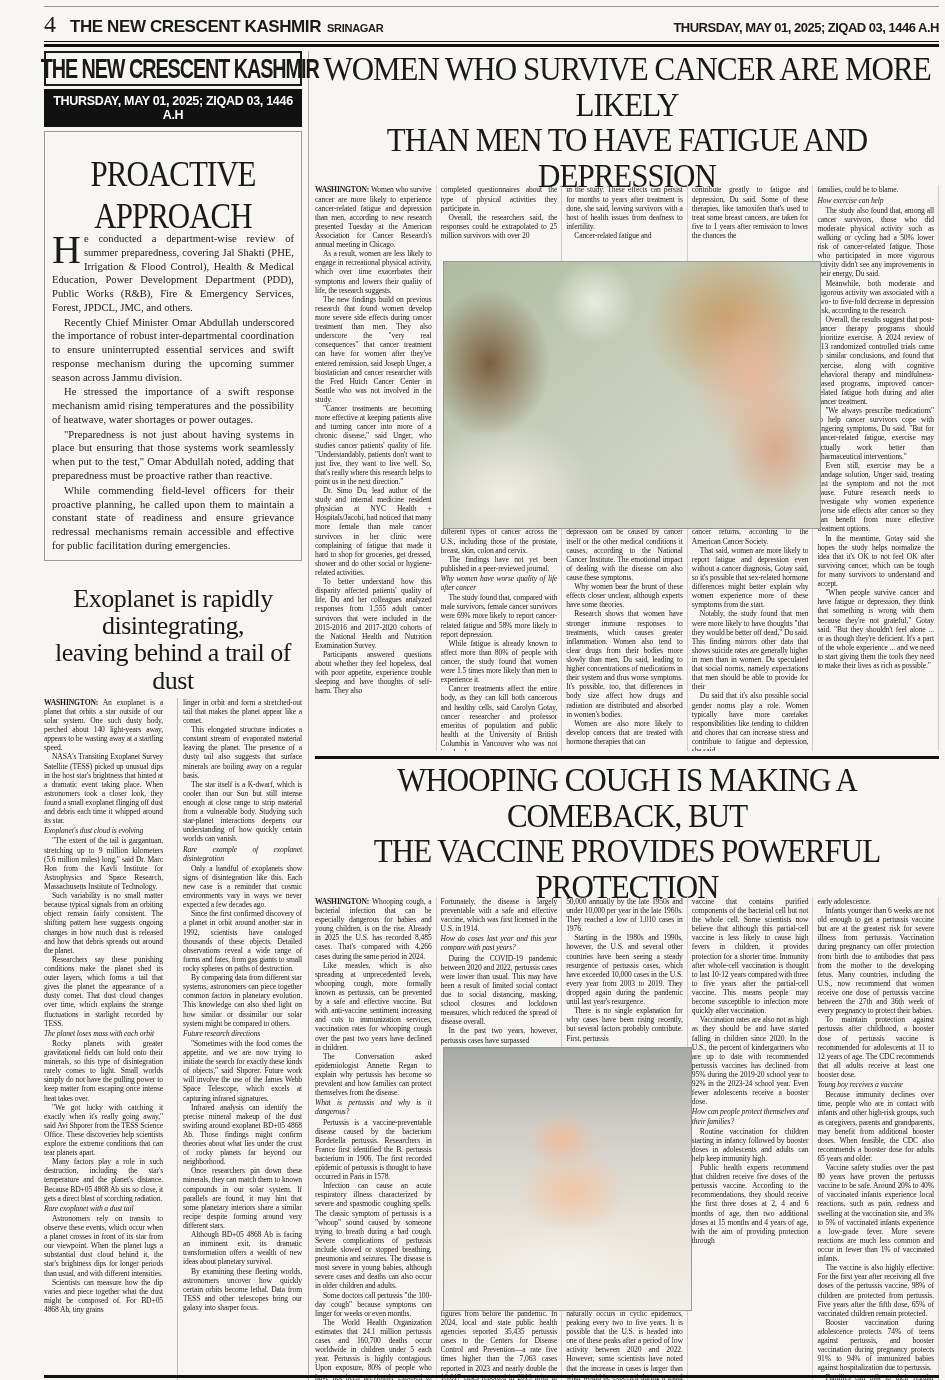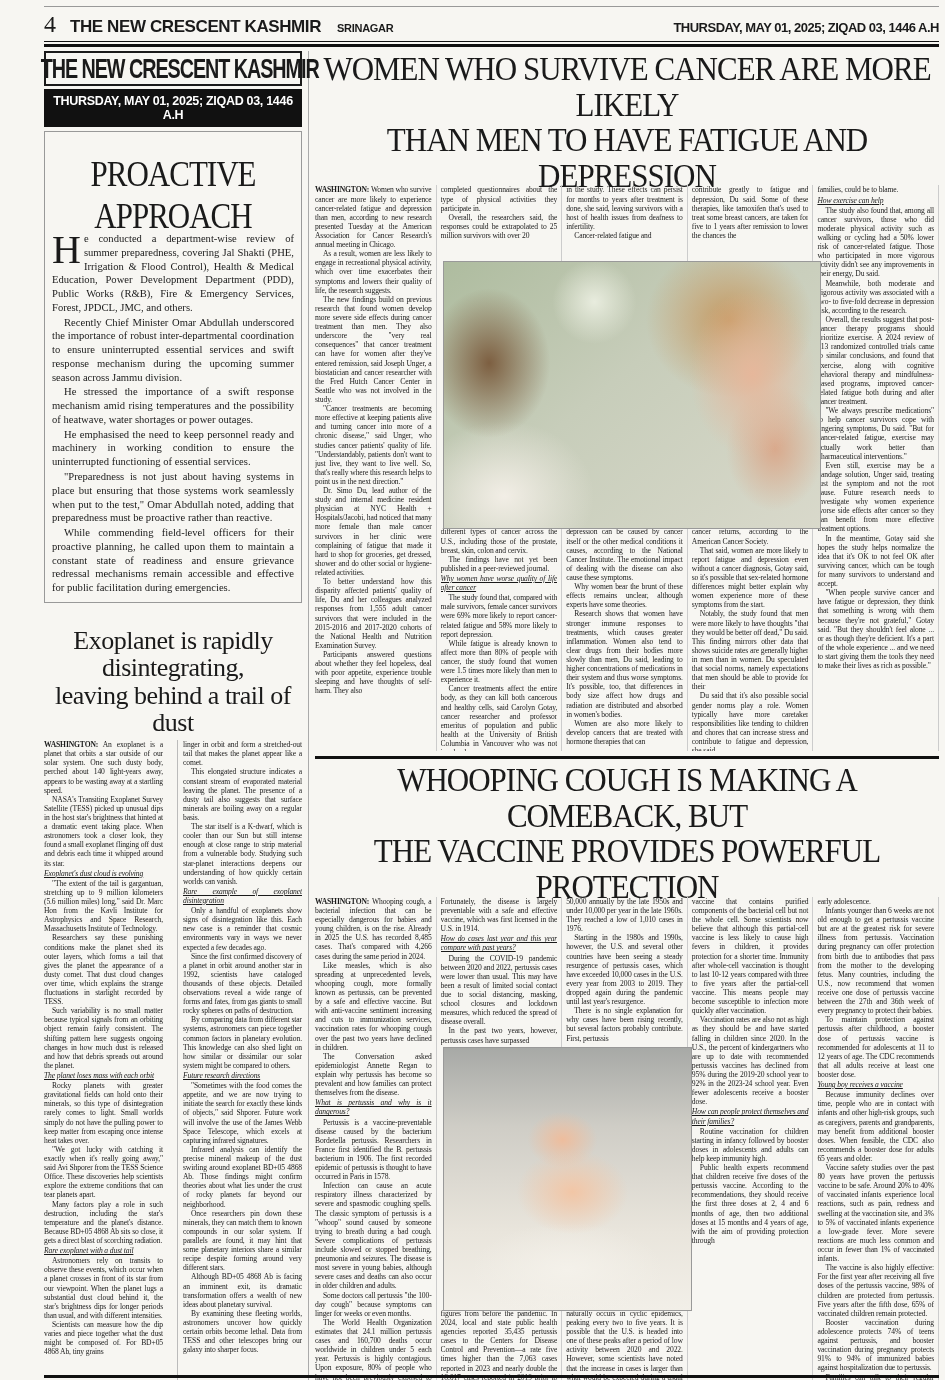--- a/index.html
+++ b/index.html
@@ -4,21 +4,21 @@
 <style>
   html,body{margin:0;padding:0;background:#888;}
   .page{position:relative;width:945px;height:1380px;background:#f7f6f2;margin:0 auto;
         font-family:"Liberation Serif","DejaVu Serif",serif;color:#1a1a1a;
         box-sizing:border-box;padding:6px 6px 0 44px;overflow:hidden;}
   .topline{border-top:1px solid #999;margin-bottom:4px;}
   
   .hdr{display:flex;align-items:baseline;height:28px;}
   .hdr .pno{font-size:24px;font-weight:normal;margin-right:14px;}
   .hdr .mh{font-family:"Liberation Sans","DejaVu Sans",sans-serif;font-weight:bold;font-size:17px;letter-spacing:-.4px;}
-  .hdr .city{font-family:"Liberation Sans","DejaVu Sans",sans-serif;font-weight:bold;font-size:11px;margin-left:16px;letter-spacing:-.3px;text-align:right;}
+  .hdr .city{font-family:"Liberation Sans","DejaVu Sans",sans-serif;font-weight:bold;font-size:11px;margin-left:6px;letter-spacing:-.3px;text-align:right;}
   .hdr .date{margin-left:auto;font-family:"Liberation Sans","DejaVu Sans",sans-serif;font-weight:bold;font-size:13px;letter-spacing:-.5px;}
   .rule2{border-top:1px solid #111;border-bottom:3px solid #111;height:2px;margin:2px 0 4px;}
   
   .main{display:flex;height:1330px;}
   .leftcol{width:258px;flex:0 0 258px;padding-right:6px;border-right:1px solid #aaa;display:flex;flex-direction:column;}
   .rightcol{flex:1;padding-left:6px;display:flex;flex-direction:column;min-width:0;}
   
   .mastbox{border:2px solid #1a1a1a;text-align:center;padding:5px 0 4px;}
   .mastbox span{display:inline-block;font-family:"Liberation Sans","DejaVu Sans",sans-serif;font-weight:bold;
      font-size:19px;letter-spacing:-1px;transform:scale(1.04,1.5);transform-origin:center;white-space:nowrap;}
@@ -35,21 +35,21 @@
   .exo{margin-top:24px;flex:1;display:flex;flex-direction:column;overflow:hidden;}
   .exo h2{margin:0 0 4px;text-align:center;font-weight:normal;font-size:26px;line-height:1.05;letter-spacing:-.5px;}
   .exo .cols{display:flex;flex:1;overflow:hidden;}
   .exo .c{flex:1;min-width:0;}
   .exo .c1{padding-right:14px;border-right:1px solid #bbb;}
   .exo .c2{padding-left:5px;}
   
   .bt{font-size:7.6px;line-height:1.2;letter-spacing:-.12px;text-align:justify;}
   .bt p.p{margin:0;text-indent:8px;}
   .bt p.p:first-child{text-indent:0;}
-  .bt .sub{font-style:italic;text-decoration:underline;margin:1px 0;}
+  .bt .sub{font-style:italic;margin:1px 0;}
   
   .bigheadline{text-align:center;font-weight:normal;margin:0;line-height:1.02;letter-spacing:-1px;
      font-size:31px;transform:scaleY(1.12);transform-origin:top;}
   .art-body{position:relative;display:flex;margin-top:8px;overflow:hidden;}
   .art-body .col{flex:1;min-width:0;padding:0 4px;border-right:1px solid #ccc;display:flex;flex-direction:column;}
   .art-body .col:first-child{padding-left:0;}
   .art-body .col:last-child{border-right:none;padding-right:0;}
   .blk-top{overflow:hidden;flex:0 0 auto;}
   .blk-bottom{flex:1;overflow:hidden;}
   .spacer{flex:0 0 auto;}
@@ -100,39 +100,38 @@
         <span>THE NEW CRESCENT KASHMIR</span>
       </div>
       <div class="datebar">THURSDAY, MAY 01, 2025; ZIQAD 03, 1446 A.H</div>
 
       <div class="edbox">
         <h2>PROACTIVE APPROACH</h2>
         <div class="edbody">
             <p class="p">He conducted a department-wise review of summer preparedness, covering Jal Shakti (PHE, Irrigation &amp; Flood Control), Health &amp; Medical Education, Power Development Department (PDD), Public Works (R&amp;B), Fire &amp; Emergency Services, Forest, JPDCL, JMC, and others.</p>
             <p class="p">Recently Chief Minister Omar Abdullah underscored the importance of robust inter-departmental coordination to ensure uninterrupted essential services and swift response mechanism during the upcoming summer season across Jammu division.</p>
             <p class="p">He stressed the importance of a swift response mechanism amid rising temperatures and the possibility of heatwave, water shortages or power outages.</p>
-            <p class="p">He emphasised the need to keep personnel ready and machinery in working condition to ensure the uninterrupted functioning of essential services.</p>
             <p class="p">"Preparedness is not just about having systems in place but ensuring that those systems work seamlessly when put to the test," Omar Abdullah noted, adding that preparedness must be proactive rather than reactive.</p>
             <p class="p">While commending field-level officers for their proactive planning, he called upon them to maintain a constant state of readiness and ensure grievance redressal mechanisms remain accessible and effective for public facilitation during emergencies.</p>
           </div>
       </div>
 
       <div class="exo">
         <h2>
           <span>Exoplanet is rapidly disintegrating,</span><br>
           <span>leaving behind a trail of dust</span>
         </h2>
         <div class="cols">
           <div class="c c1 bt">
               <p class="p"><b>WASHINGTON:</b> An exoplanet is a planet that orbits a star outside of our solar system. One such dusty body, perched about 140 light-years away, appears to be wasting away at a startling speed.</p>
               <p class="p">NASA's Transiting Exoplanet Survey Satellite (TESS) picked up unusual dips in the host star's brightness that hinted at a dramatic event taking place. When astronomers took a closer look, they found a small exoplanet flinging off dust and debris each time it whipped around its star.</p>
               <div class="sub">Exoplanet's dust cloud is evolving</div>
               <p class="p">"The extent of the tail is gargantuan, stretching up to 9 million kilometers (5.6 million miles) long," said Dr. Marc Hon from the Kavli Institute for Astrophysics and Space Research, Massachusetts Institute of Technology.</p>
+              <p class="p">Such variability is no small matter because typical signals from an orbiting object remain fairly consistent. The shifting pattern here suggests ongoing changes in how much dust is released and how that debris spreads out around the planet.</p>
               <p class="p">Researchers say these punishing conditions make the planet shed its outer layers, which forms a tail that gives the planet the appearance of a dusty comet. That dust cloud changes over time, which explains the strange fluctuations in starlight recorded by TESS.</p>
-              <p class="p">Such variability is no small matter because typical signals from an orbiting object remain fairly consistent. The shifting pattern here suggests ongoing changes in how much dust is released and how that debris spreads out around the planet.</p>
               <div class="sub">The planet loses mass with each orbit</div>
               <p class="p">Rocky planets with greater gravitational fields can hold onto their minerals, so this type of disintegration rarely comes to light. Small worlds simply do not have the pulling power to keep matter from escaping once intense heat takes over.</p>
               <p class="p">"We got lucky with catching it exactly when it's really going away," said Avi Shporer from the TESS Science Office. These discoveries help scientists explore the extreme conditions that can tear planets apart.</p>
               <p class="p">Many factors play a role in such destruction, including the star's temperature and the planet's distance. Because BD+05 4868 Ab sits so close, it gets a direct blast of scorching radiation.</p>
               <div class="sub">Rare exoplanet with a dust tail</div>
               <p class="p">Astronomers rely on transits to observe these events, which occur when a planet crosses in front of its star from our viewpoint. When the planet lugs a substantial dust cloud behind it, the star's brightness dips for longer periods than usual, and with different intensities.</p>
               <p class="p">Scientists can measure how the dip varies and piece together what the dust might be composed of. For BD+05 4868 Ab, tiny grains</p>
             </div>
           <div class="c c2 bt">
               <p class="p">linger in orbit and form a stretched-out tail that makes the planet appear like a comet.</p>
@@ -185,21 +184,21 @@
             </div>
         </div>
         <div class="col">
           <div class="blk-top bt">
               <p class="p">in the study. These effects can persist for months to years after treatment is done, she said, leaving survivors with a host of health issues from deafness to infertility.</p>
               <p class="p">Cancer-related fatigue and</p>
             </div>
           <div class="spacer"></div>
           <div class="blk-bottom bt">
               <p class="p">depression can be caused by cancer itself or the other medical conditions it causes, according to the National Cancer Institute. The emotional impact of dealing with the disease can also cause these symptoms.</p>
-              <p class="p">Why women bear the brunt of these effects remains unclear, although experts have some theories.</p>
+              <p class="p">Why women bear the brunt of these effects closer unclear, although experts have some theories.</p>
               <p class="p">Research shows that women have stronger immune responses to treatments, which causes greater inflammation. Women also tend to clear drugs from their bodies more slowly than men, Du said, leading to higher concentrations of medications in their system and thus worse symptoms. It's possible, too, that differences in body size affect how drugs and radiation are distributed and absorbed in women's bodies.</p>
               <p class="p">Women are also more likely to develop cancers that are treated with hormone therapies that can</p>
             </div>
         </div>
         <div class="col">
           <div class="blk-top bt">
               <p class="p">contribute greatly to fatigue and depression, Du said. Some of these therapies, like tamoxifen that's used to treat some breast cancers, are taken for five to 1 years after remission to lower the chances the</p>
             </div>
           <div class="spacer"></div>
           <div class="blk-bottom bt">

